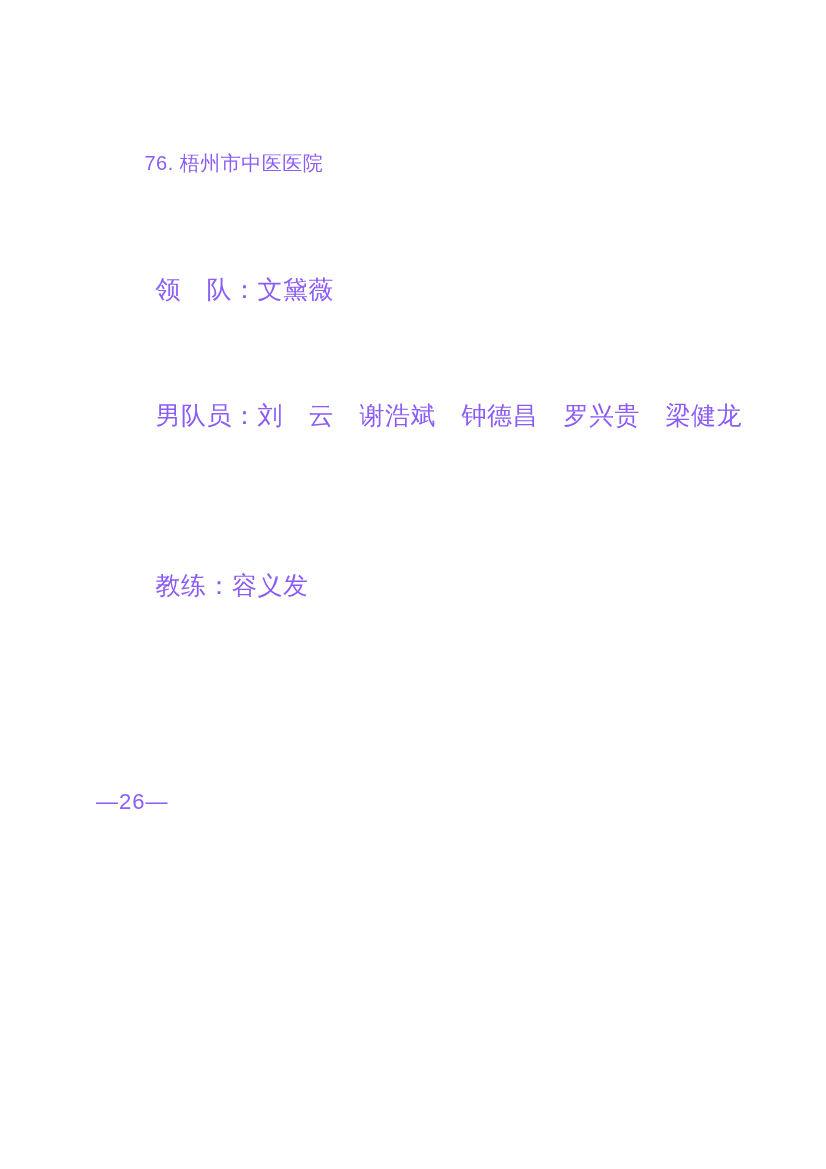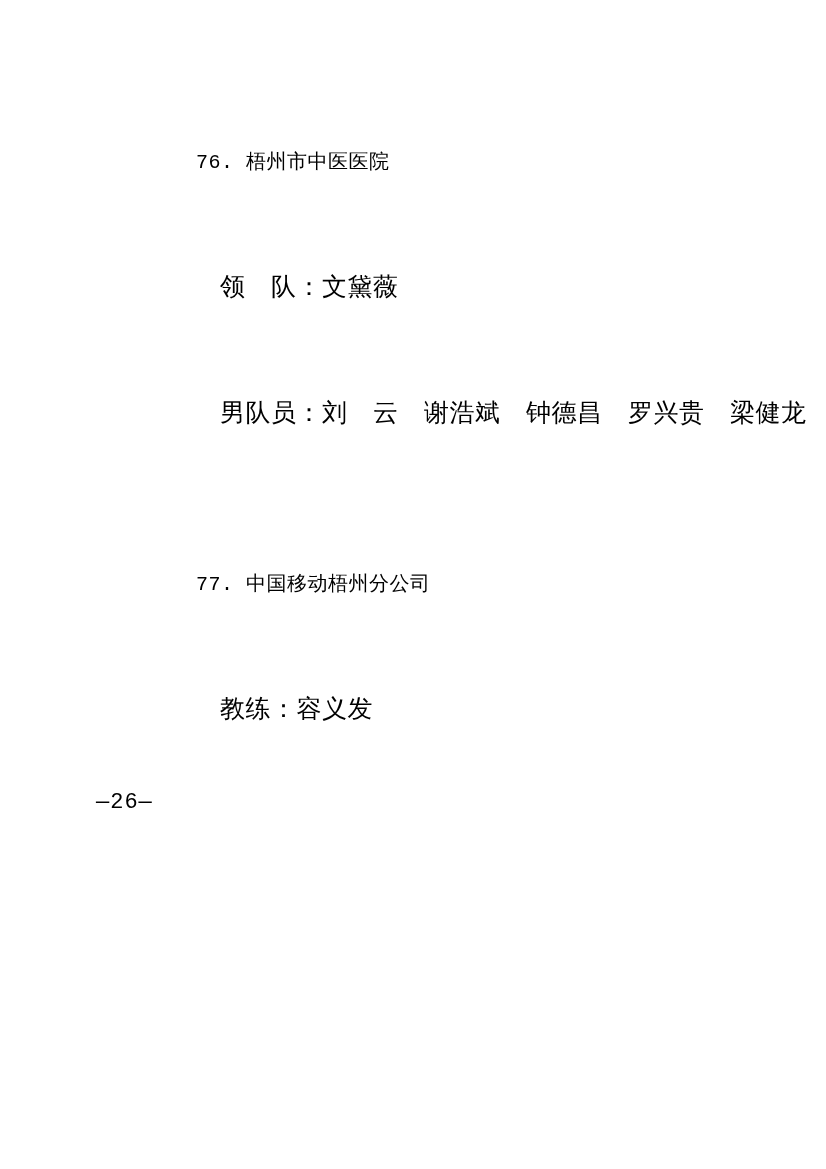--- a/index.html
+++ b/index.html
@@ -6,22 +6,22 @@
     margin: 0;
     padding: 0;
     background: #ffffff;
   }
   .page {
     position: relative;
     width: 826px;
     height: 877px;
     background: #ffffff;
     overflow: hidden;
-    font-family: Liberation Mono, monospace;
-    color: #000000;
+    font-family: Liberation Sans, sans-serif;
+    color: #8b5cf6;
   }
   .content {
     position: absolute;
     left: 96px;
     top: 100px;
     width: 640px;
   }
   .team-block {
     margin-bottom: 44px;
   }
@@ -60,23 +60,20 @@
       </div>
       <div class="line">
         <span>领　队：</span><span>文黛薇</span>
       </div>
       <div class="line">
         <span>男队员：</span><span>刘　云　谢浩斌　钟德昌　罗兴贵　梁健龙</span>
       </div>
     </div>
 
     <div class="team-block">
-      <div class="title-line">
-        <span>77.</span><span> </span><span>中国移动梧州分公司</span>
-      </div>
       <div class="line">
         <span>教练：</span><span>容义发</span>
       </div>
       <div class="line">
         
       </div>
 
     </div>
 
   </div>

